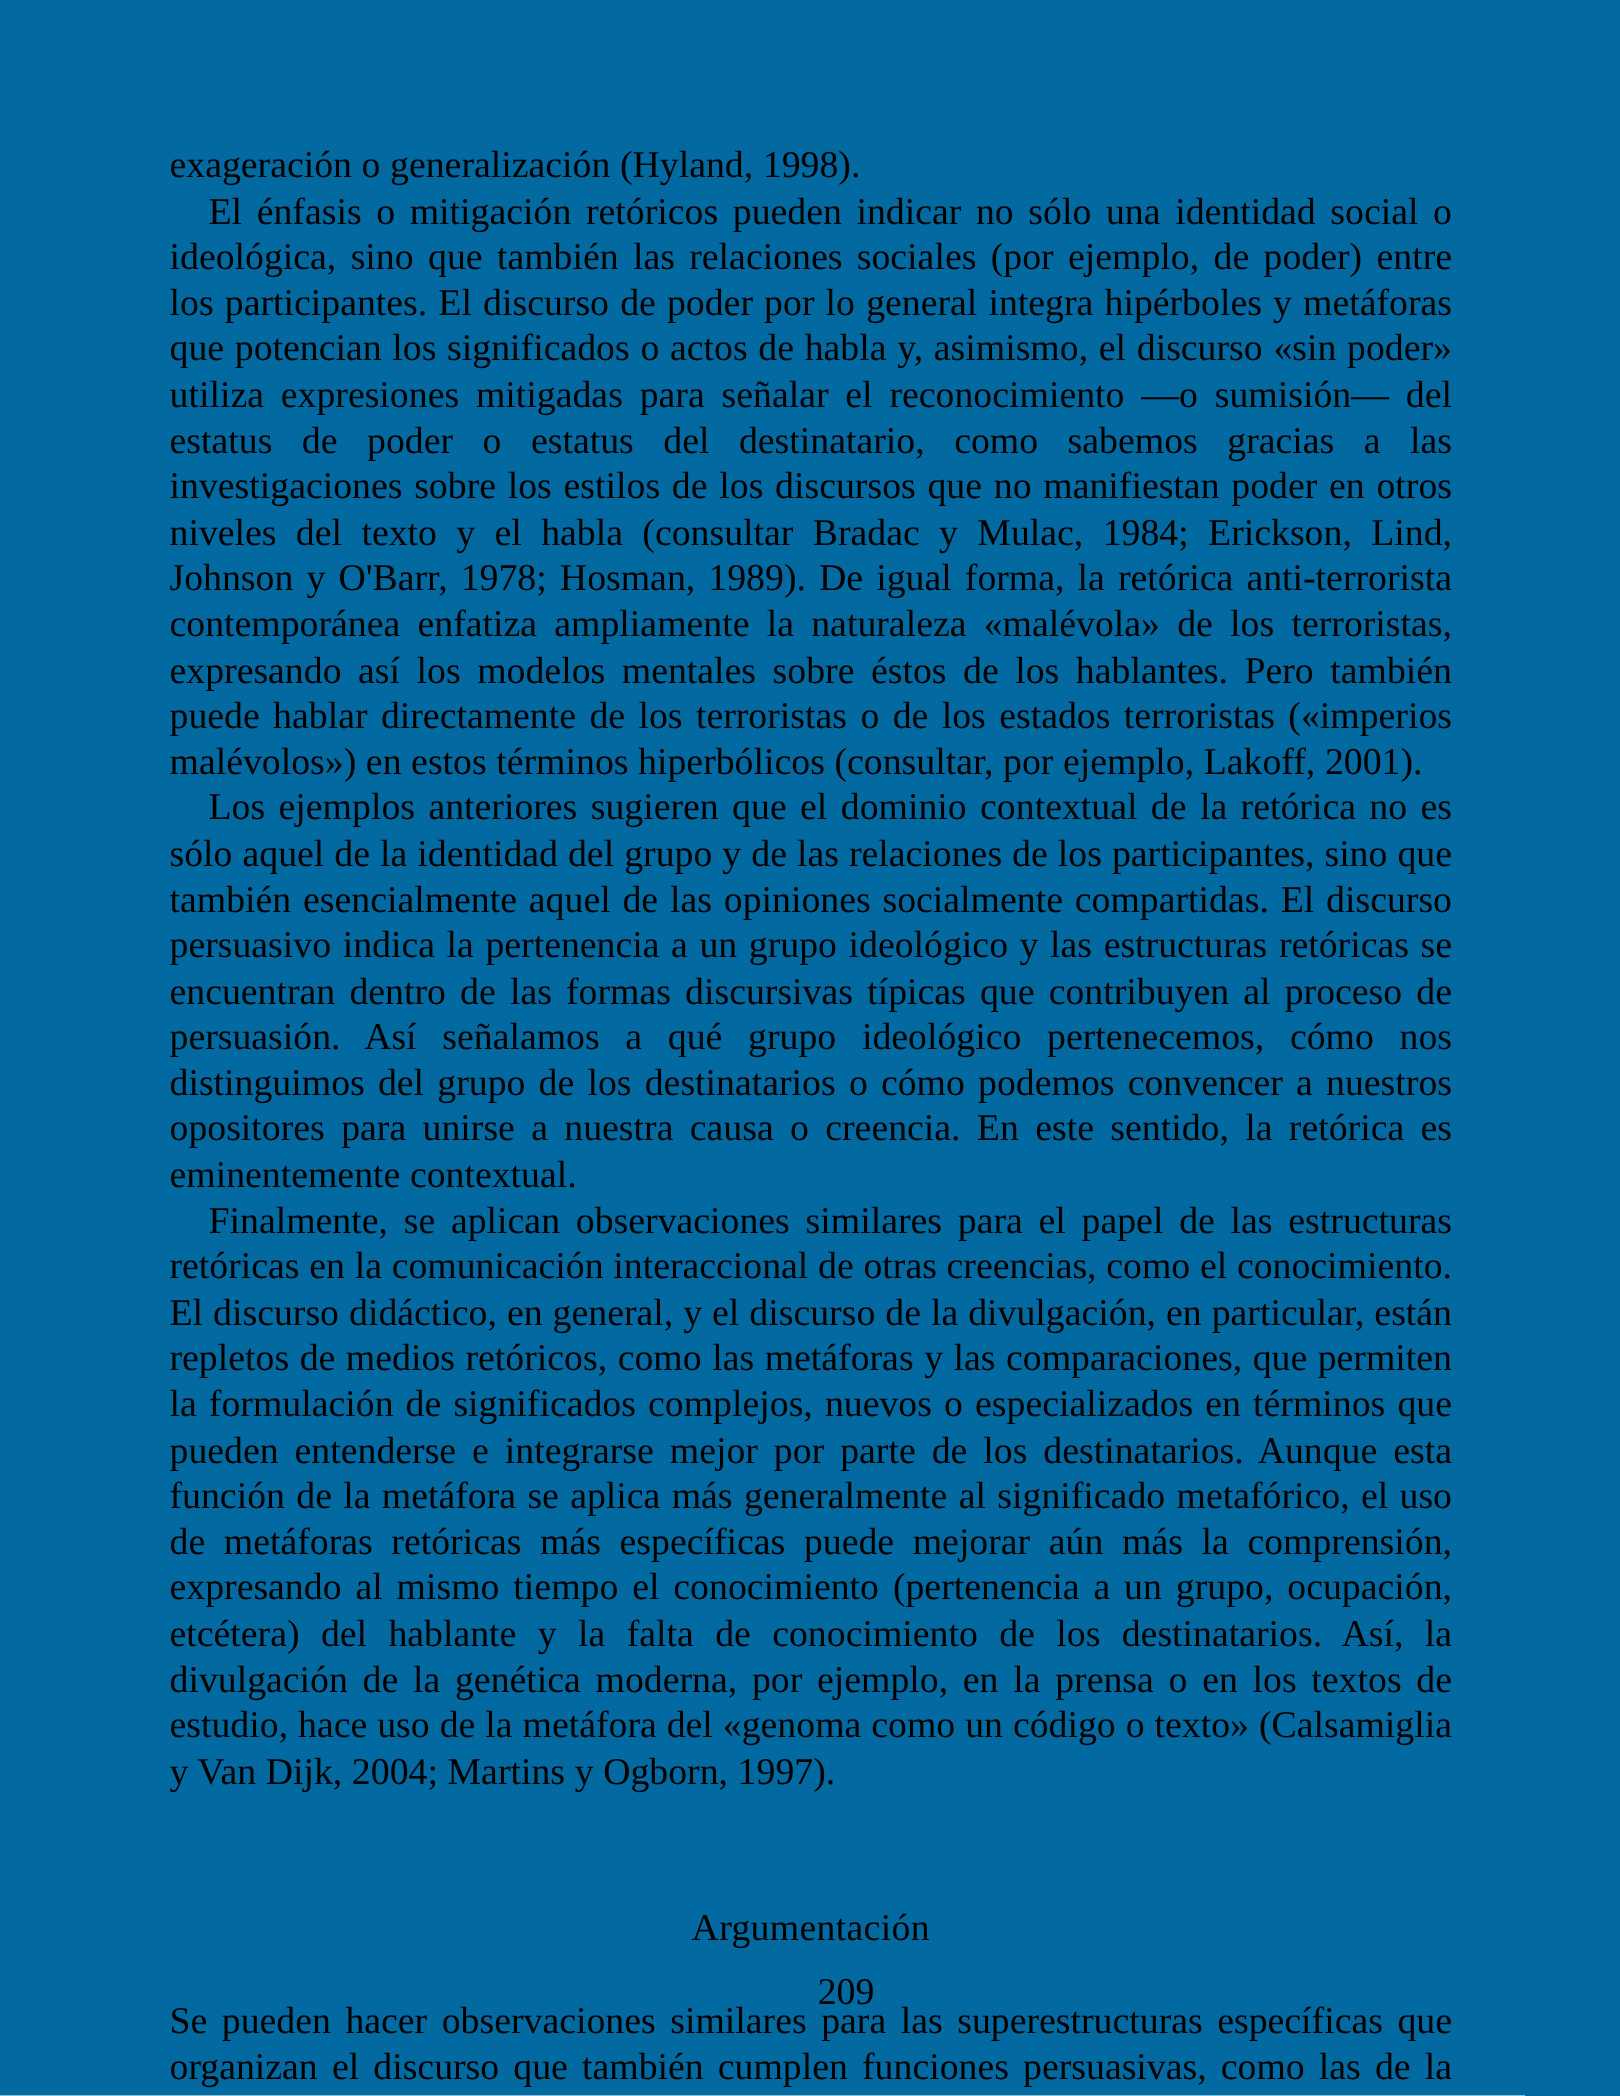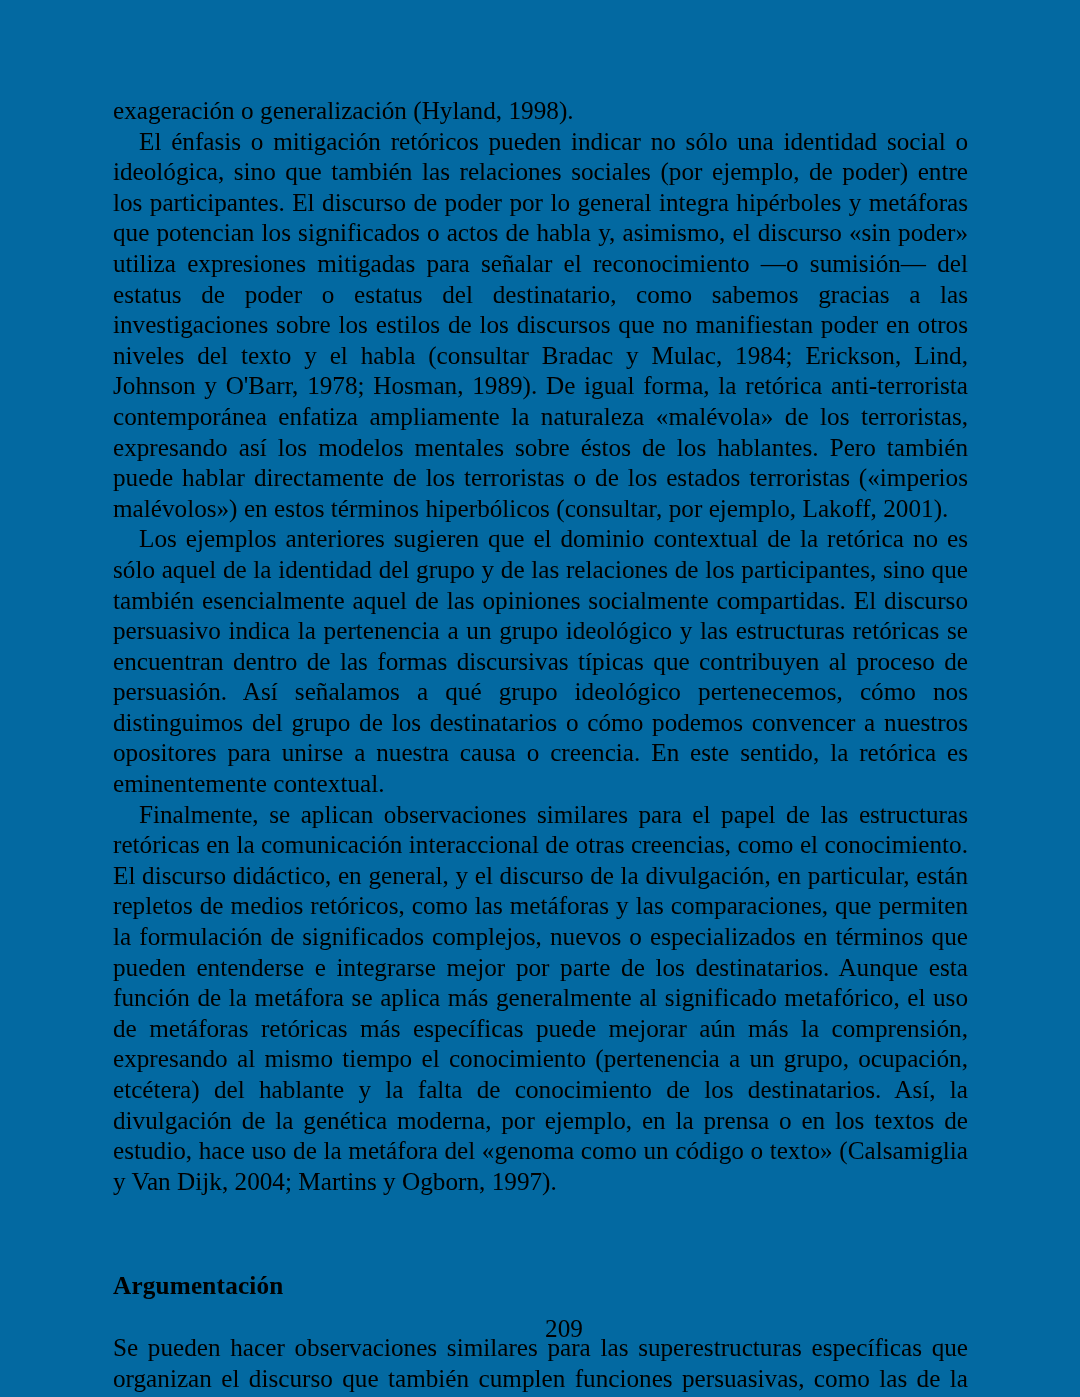--- a/index.html
+++ b/index.html
@@ -53,22 +53,22 @@
   
   p.body-par.continued {
     text-indent: 0;
   }
 
   h2.section-heading {
     margin: 0;
     padding: 0;
     font-size: 25.2px;
     line-height: 30.6px;
-    font-weight: bold;
-    text-align: left;
+    font-weight: normal;
+    text-align: center;
     letter-spacing: 0.2px;
   }
 
   .gap-before-heading {
     height: 74px;
   }
 
   .gap-after-heading {
     height: 31px;
   }

